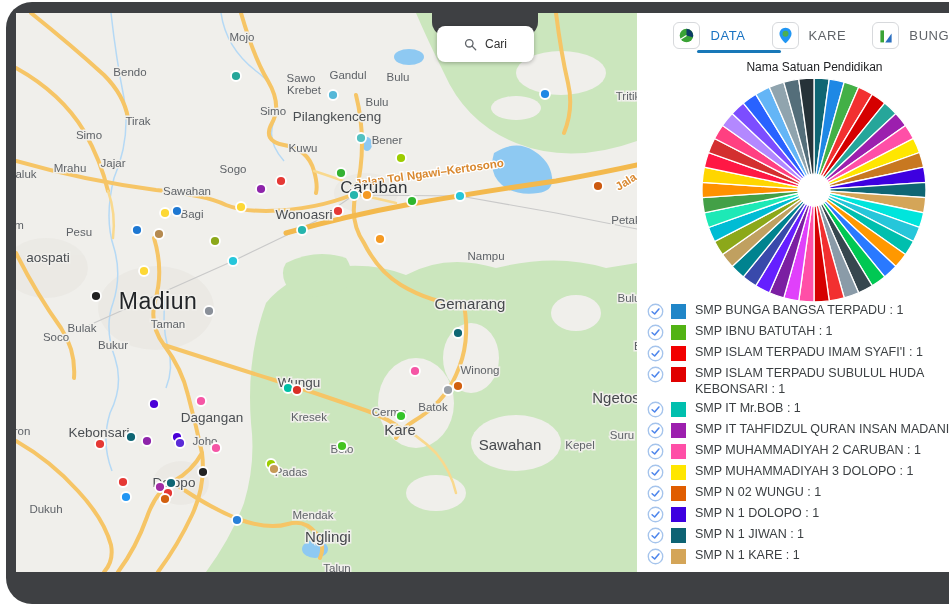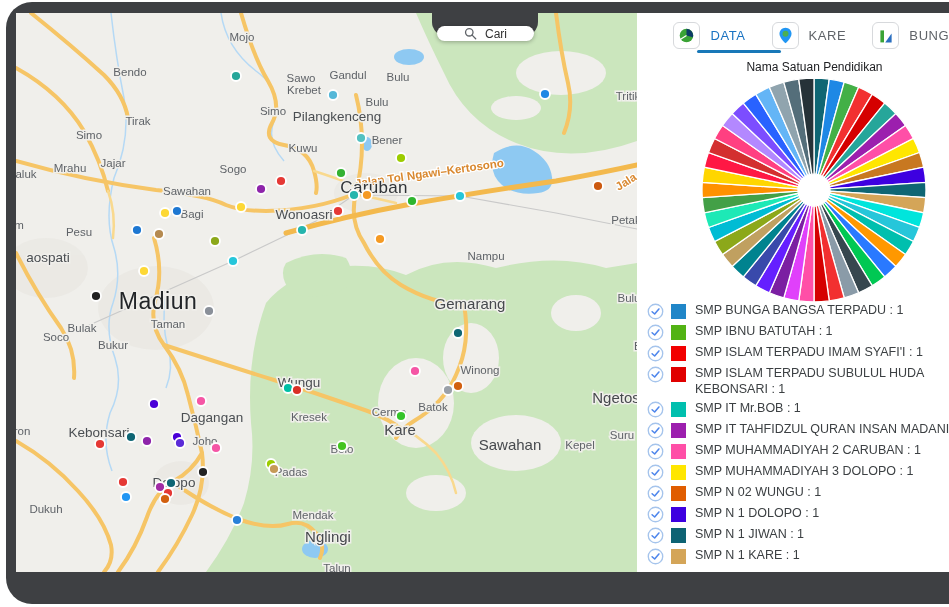--- a/index.html
+++ b/index.html
@@ -15,21 +15,21 @@
            text-anchor:middle;font-family:"Liberation Sans",sans-serif;}
   text.lbl-m{fill:#4a4e52;font-size:13.5px;}
   text.lbl-l{fill:#46494d;font-size:15px;}
   text.lbl-t{fill:#2f3337;font-size:17px;font-weight:500;letter-spacing:.3px;}
   text.lbl-xl{fill:#222528;font-size:23px;letter-spacing:.5px;}
   text.road-lbl{fill:#d9882f;font-size:11.5px;font-weight:bold;paint-order:stroke;stroke:#ffffff;
            stroke-width:2.5px;text-anchor:middle;font-family:"Liberation Sans",sans-serif;}
   
   .notch{position:absolute;left:416px;top:0px;width:106px;height:23px;background:#3e4043;
          border-radius:0 0 14px 14px;}
-  .search-pill{position:absolute;left:421px;top:13px;width:97px;height:15px;background:#fff;
+  .search-pill{position:absolute;left:421px;top:13px;width:97px;height:36px;background:#fff;
          border-radius:8px;box-shadow:0 1px 4px rgba(0,0,0,.3);display:flex;align-items:center;
          justify-content:center;gap:8px;cursor:pointer;}
   .search-pill span{font-size:12px;color:#333;}
   
   .panel{position:absolute;left:621px;top:0;width:328px;height:559px;background:#fff;}
   .tabs{position:absolute;top:9px;left:0;width:358px;display:flex;justify-content:center;gap:26px;}
   .tab{display:flex;align-items:center;gap:10px;cursor:pointer;}
   .tab .tab-ico{width:25px;height:25px;border:1px solid #d7d9dc;border-radius:6px;background:#fff;
         display:flex;align-items:center;justify-content:center;}
   .tab .tab-label{font-size:13px;letter-spacing:.6px;color:#5f6368;}

